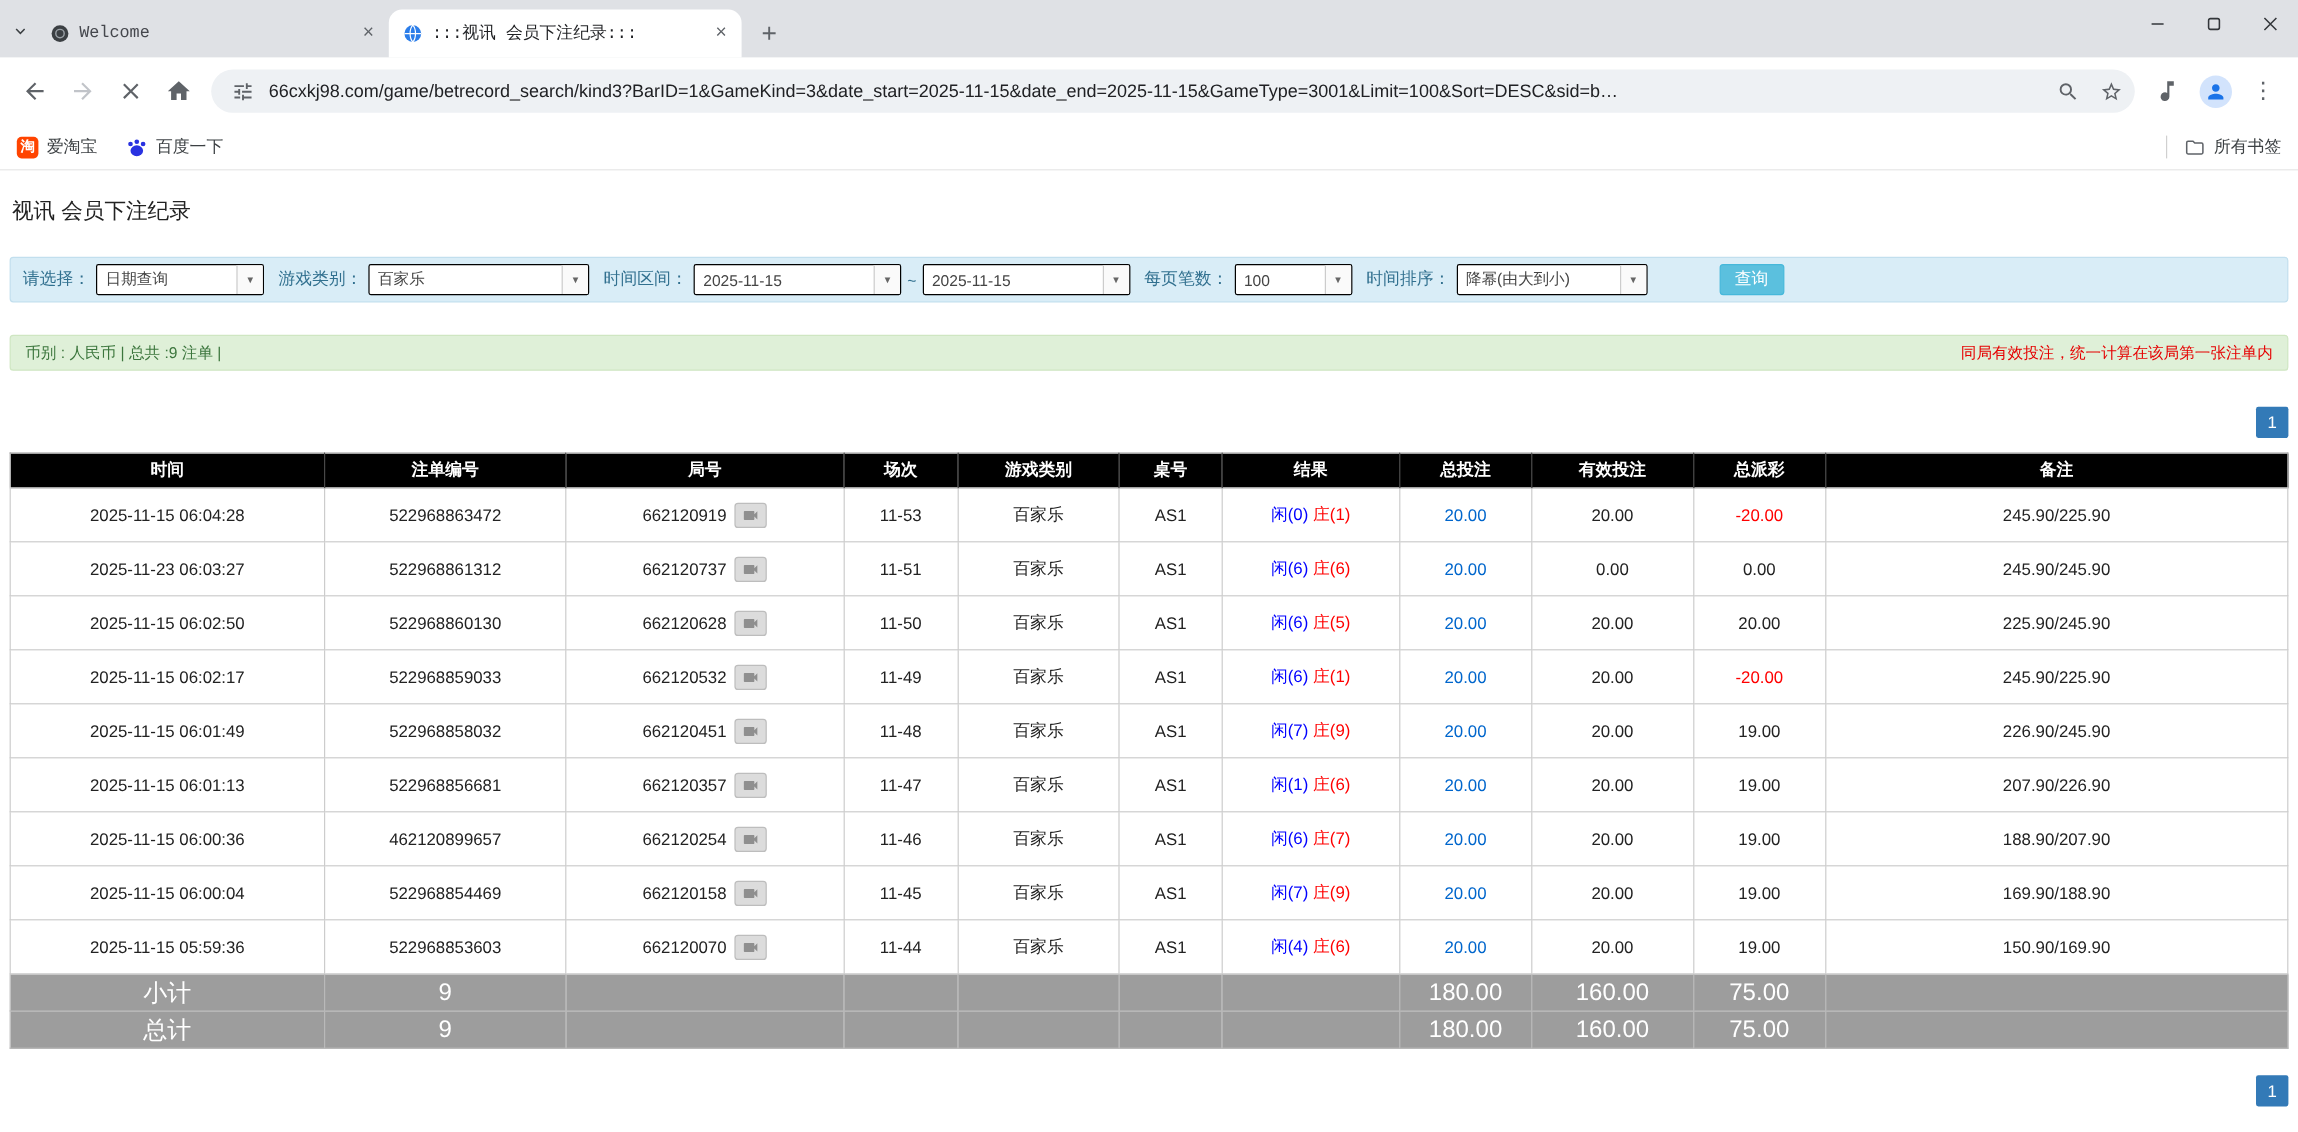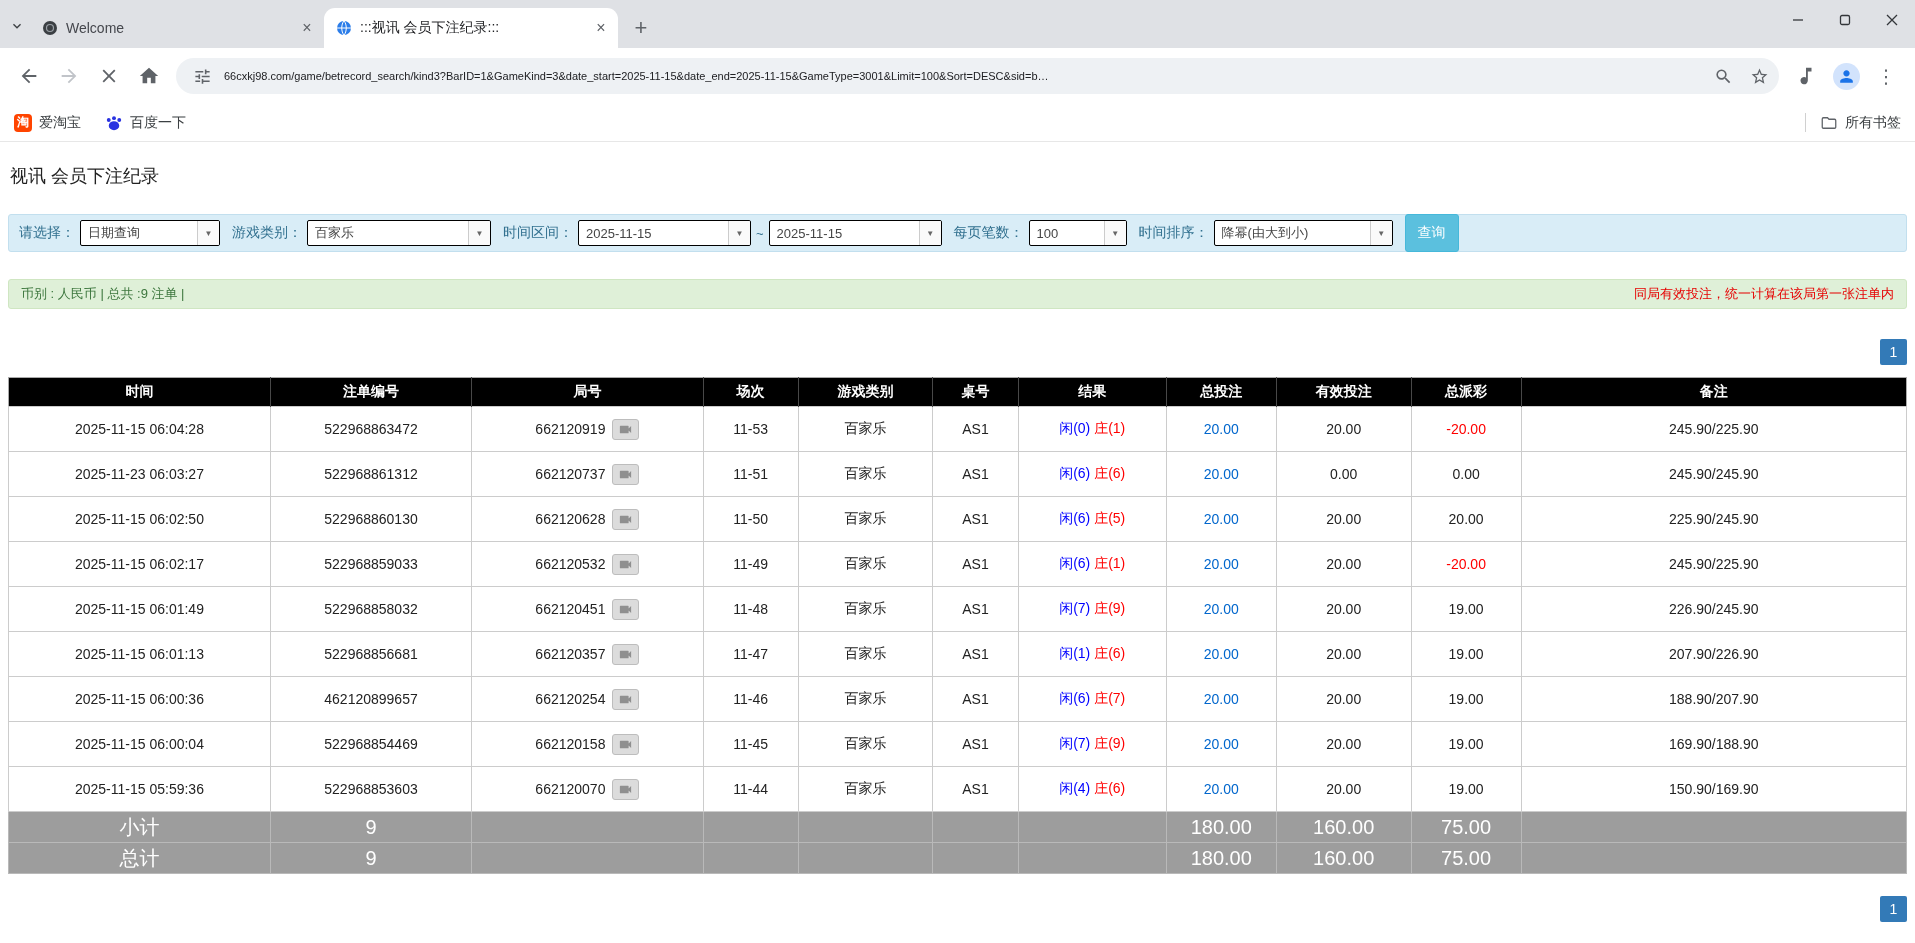--- a/index.html
+++ b/index.html
@@ -6,38 +6,38 @@
   html,body{width:1915px;height:943px;overflow:hidden;}
   body{background:#fff;font-family:"Liberation Sans",sans-serif;}
 
   
   .tabstrip{height:48px;background:#dfe1e5;display:flex;align-items:flex-end;padding-left:4px;}
   .tab-chevron{width:26px;height:44px;display:flex;align-items:center;justify-content:center;}
   .tab-chevron svg{width:16px;height:16px;fill:#3c4043;}
   .tab{width:294px;height:40px;display:flex;align-items:center;gap:8px;padding:0 8px 0 12px;
        font-size:14px;color:#45474d;border-radius:11px 11px 0 0;position:relative;}
   .tab.active{background:#fff;color:#1f2023;margin-top:15px;}
-  .tab .tab-title{flex:1;white-space:nowrap;overflow:hidden;}
+  .tab .tab-title{flex:1;white-space:nowrap;overflow:hidden;font-family:Liberation Mono, monospace;}
   .tab-close{width:18px;height:18px;border-radius:50%;display:flex;align-items:center;justify-content:center;
        font-size:16px;line-height:1;color:#5f6368;}
   .favicon{width:16px;height:16px;flex:none;display:flex;}
   .newtab{width:30px;height:30px;margin:0 0 5px 8px;display:flex;align-items:center;justify-content:center;
        font-size:22px;color:#5f6368;}
   .wincontrols{margin-left:auto;display:flex;align-self:flex-start;}
   .winbtn{width:47px;height:40px;display:flex;align-items:center;justify-content:center;}
   .winbtn svg{width:12px;height:12px;stroke:#33363a;stroke-width:1.3;fill:none;}
 
   .toolbar{height:56px;background:#fff;display:flex;align-items:center;padding:0 10px;gap:2px;}
   .tb-btn{width:38px;height:38px;display:flex;align-items:center;justify-content:center;border-radius:50%;}
   .tb-btn svg{width:22px;height:22px;fill:#5f6368;}
   .tb-btn.disabled svg{fill:#c1c4c9;}
   .menu-dots{font-size:19px;color:#5f6368;letter-spacing:0;}
   .omnibox{flex:1;min-width:0;height:36px;background:#eef1f4;border-radius:18px;display:flex;align-items:center;
        padding:0 6px 0 12px;margin:0 6px;gap:8px;}
-  .omnibox .url{flex:1;font-size:11px;color:#202124;white-space:nowrap;overflow:hidden;}
+  .omnibox .url{flex:1;font-size:15px;color:#202124;white-space:nowrap;overflow:hidden;}
   .ob-icon{width:28px;height:28px;flex:none;display:flex;align-items:center;justify-content:center;}
   .ob-icon svg{width:19px;height:19px;fill:#5f6368;}
   .avatar{width:38px;height:38px;display:flex;align-items:center;justify-content:center;}
   .avatar .av-circle{width:27px;height:27px;border-radius:50%;background:#d2e3fc;display:flex;align-items:center;justify-content:center;}
   .avatar svg{width:19px;height:19px;fill:#1a73e8;}
 
   .bookmarks{height:38px;background:#fff;border-bottom:1px solid #e7e7e7;display:flex;align-items:center;
        padding:0 14px;gap:24px;font-size:14px;color:#3c4043;}
   .bm{display:flex;align-items:center;gap:7px;}
   .bm-ico{width:18px;height:18px;display:flex;align-items:center;justify-content:center;}
@@ -50,24 +50,24 @@
   .page{padding:0 8px;}
   .page-title{font-size:18px;font-weight:500;color:#222;margin:22px 0 0 2px;}
   .filter-bar{margin-top:26px;height:38px;background:#d9edf7;border:1px solid #c2dfee;border-radius:3px;
        display:flex;align-items:center;padding:0 10px;gap:12px;}
   .fgroup{display:flex;align-items:center;gap:5px;}
   .flabel{font-size:14px;color:#31708f;white-space:nowrap;}
   .combo{height:26px;background:#fff;border:1px solid #000000;border-radius:2px;display:flex;align-items:stretch;overflow:hidden;}
   .combo .val{flex:1;display:flex;align-items:center;padding:0 7px;font-size:13px;color:#444;white-space:nowrap;overflow:hidden;}
   .combo .dd{width:22px;border-left:1px solid #ccc;background:#fafafa;display:flex;align-items:center;justify-content:center;
        font-size:8px;color:#666;}
-  .w140{width:140px}.w184{width:184px}.w173{width:173px}.w98{width:98px}.w179{width:179px}
+  .w140{width:140px}.w184{width:184px}.w173{width:173px}.w98{width:98px}.w179{width:159px}
   .tilde{font-size:13px;color:#31708f;}
-  .search-btn{height:38px;padding:0 12px;background:#5bc0de;border:1px solid #46b8da;border-radius:3px;color:#fff;
-       font-size:14px;font-family:inherit;cursor:pointer;}
+  .search-btn{height:26px;padding:0 12px;background:#5bc0de;border:1px solid #46b8da;border-radius:3px;color:#fff;
+       font-size:14px;font-family:inherit;cursor:pointer;margin-left:48px;}
 
   .summary-bar{margin-top:27px;height:30px;background:#dff0d8;border:1px solid #cfe6c2;border-radius:3px;
        display:flex;align-items:center;justify-content:space-between;padding:0 12px;font-size:13px;}
   .sum-left{color:#3c763d;}
   .sum-right{color:#e60000;margin-left:16px;}
 
   .pager{display:flex;justify-content:flex-end;}
   .pager.top{margin:30px 0 12px;}
   .pager.bottom{margin:22px 0 0;}
   .page-btn{min-width:27px;height:26px;background:#337ab7;color:#fff;display:flex;align-items:center;justify-content:center;

